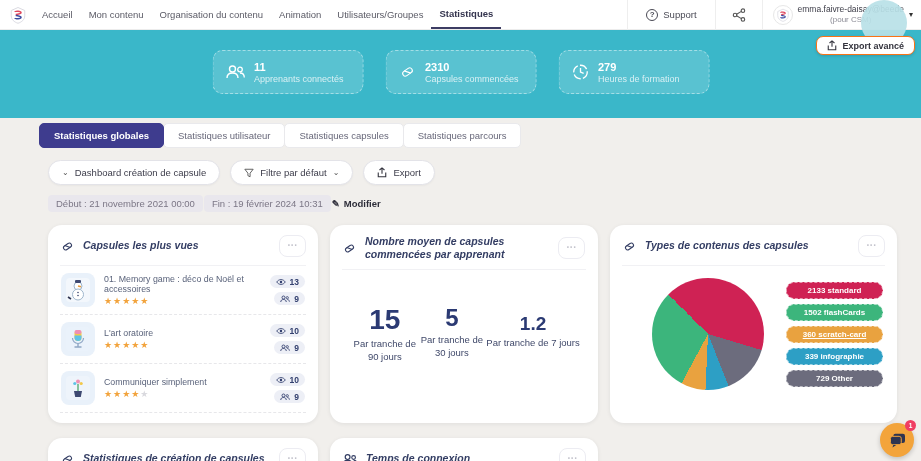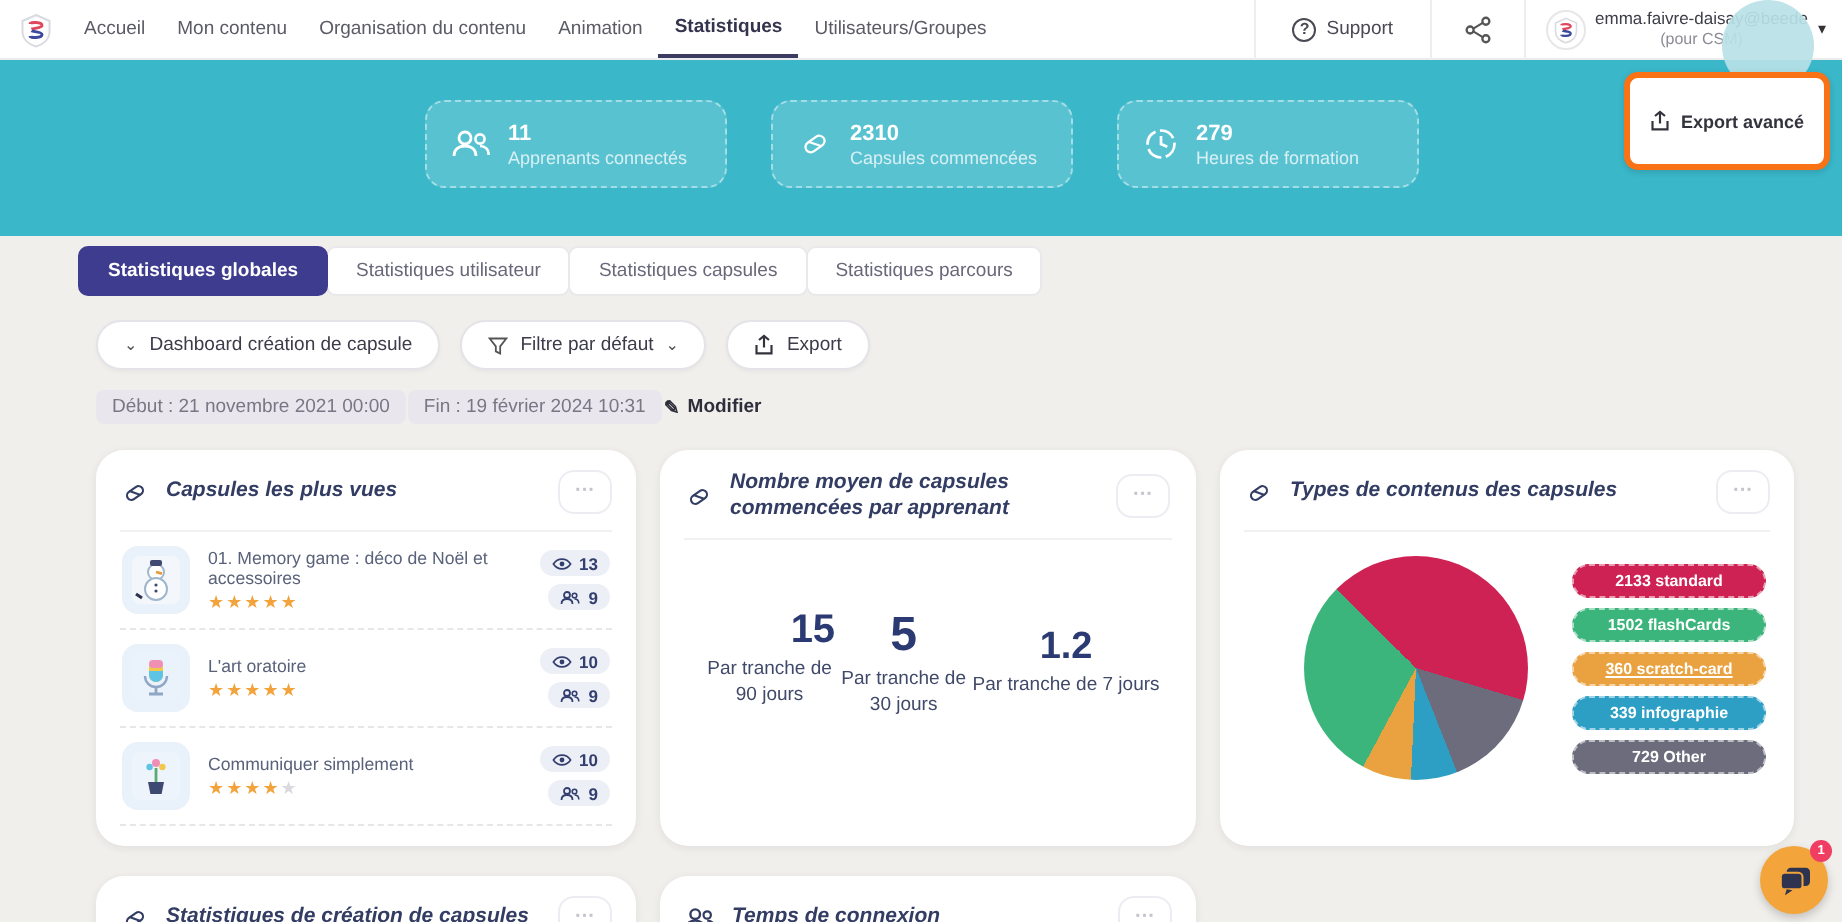--- a/index.html
+++ b/index.html
@@ -28,22 +28,22 @@
   .caret { font-size:8px; color:#333; padding:0 8px 0 5px; cursor:pointer; }
   
   .banner { position:absolute; top:30px; left:0; right:0; height:88px; background:#3ab7c9; }
   .chips { position:absolute; top:50px; left:50%; transform:translateX(-50%); display:flex; gap:22px; }
   .chip { width:151px; height:44px; border-radius:10px; background:rgba(255,255,255,0.16);
     border:1.5px dashed rgba(255,255,255,0.45); display:flex; align-items:center; gap:9px; padding:0 12px; color:#fff; cursor:pointer; }
   .chip .v { font-size:11px; font-weight:700; }
   .chip .l { font-size:9px; color:#d8f0f4; margin-top:1px; }
   .cursor-circle { position:absolute; left:861px; top:0px; width:46px; height:46px; border-radius:50%;
     background:#b9e1e7; opacity:.92; z-index:3; }
-  .export-adv { position:absolute; top:36px; right:6px; z-index:6; background:#fff; border:3px solid #f97316;
-    border-radius:7px; padding:16px 10px; font-size:9px; font-weight:700; color:#33333d;
+  .export-adv { position:absolute; top:36px; right:6px; z-index:6; background:#fff; border:1px solid #f97316;
+    border-radius:7px; padding:3px 10px; font-size:9px; font-weight:700; color:#33333d;
     display:flex; align-items:center; gap:5px; box-shadow:0 1px 3px rgba(0,0,0,.15); cursor:pointer; }
   
   .content { position:absolute; top:118px; left:0; right:0; }
   .tabs { margin:5px 0 0 40px; display:flex; }
   .tab { background:#fff; border:1px solid #e9e9ec; padding:6px 14px; font-size:9.5px; color:#68687a;
     margin-left:-1px; cursor:pointer; border-radius:5px; }
   .tab.active { background:#3e3c8e; border-color:#3e3c8e; color:#fff; font-weight:700; z-index:1; position:relative; }
   .toolbar { margin:12px 24px 0 48px; display:flex; align-items:center; }
   .btn { background:#fff; border:1px solid #e3e3e8; border-radius:16px; padding:6px 13px; font-size:9.5px;
     color:#3c3c4a; display:inline-flex; align-items:center; gap:6px; cursor:pointer; box-shadow:0 1px 2px rgba(0,0,0,.04); }
@@ -71,21 +71,21 @@
   .stars { font-size:9px; letter-spacing:1px; line-height:1; }
   .sf { color:#f2a33c; } .se { color:#d9d9de; }
   .ci-badges { display:flex; flex-direction:column; gap:4px; align-items:flex-end; }
   .pillbadge { display:inline-flex; align-items:center; gap:4px; background:#edeff6; border-radius:7px;
     padding:1.5px 6px; color:#33406f; font-size:8.5px; font-weight:700; }
   
   .metrics { display:flex; justify-content:space-between; padding:34px 6px 0 10px; }
   .metric { text-align:center; }
   .metric .mv { font-weight:700; color:#2b3a73; }
   .metric .ml { font-size:9.5px; color:#40496a; margin-top:2px; line-height:1.3; }
-  .m0 { width:88px; } .m0 .mv { font-size:20px;text-align:right; }
+  .m0 { width:88px; } .m0 .mv { font-size:28px; }
   .m1 { width:92px; } .m1 .mv { font-size:24px; }
   .m2 { width:126px; padding-top:9px; } .m2 .mv { font-size:19px; }
   
   .pie-wrap { display:flex; align-items:center; padding-top:12px; }
   .pie { width:112px; height:112px; border-radius:50%; margin-left:30px; }
   .legend { margin-left:auto; width:97px; display:flex; flex-direction:column; gap:5px; margin-right:2px; }
   .legend-badge { color:#fff; font-size:8px; font-weight:700; text-align:center; padding:3px 4px;
     border-radius:9px; border:1px dashed rgba(255,255,255,.55); cursor:pointer; }
   
   .chat { position:absolute; left:880px; top:423px; width:34px; height:34px; border-radius:50%;
@@ -104,22 +104,22 @@
       <path d="M12 2 L21 6 V13 C21 18 17 21.5 12 23 C7 21.5 3 18 3 13 V6 Z" fill="#fff" stroke="#d9d9e0" stroke-width="1.3"></path>
       <path d="M8 8 C8 6.5 16 6.5 16 9 C16 10.8 10 10.8 9 11.5" fill="none" stroke="#e0475c" stroke-width="2"></path>
       <path d="M9 12.5 C10 13.2 16 13.2 16 15 C16 17.5 8 17.5 8 16" fill="none" stroke="#3b4a9f" stroke-width="2"></path>
     </svg>
   </div>
   <div class="nav">
     <div class="nav-item">Accueil</div>
     <div class="nav-item">Mon contenu</div>
     <div class="nav-item">Organisation du contenu</div>
     <div class="nav-item">Animation</div>
+    <div class="nav-item">Utilisateurs/Groupes</div>
     <div class="nav-item active">Statistiques</div>
-    <div class="nav-item">Utilisateurs/Groupes</div>
   </div>
   <div class="tb-right">
     <div class="tb-div"></div>
     <div class="support">
       <span class="qcirc">?</span>
       <span>Support</span>
     </div>
     <div class="tb-div"></div>
     <div class="orgbtn">
       <svg width="14" height="14" viewBox="0 0 16 16">

